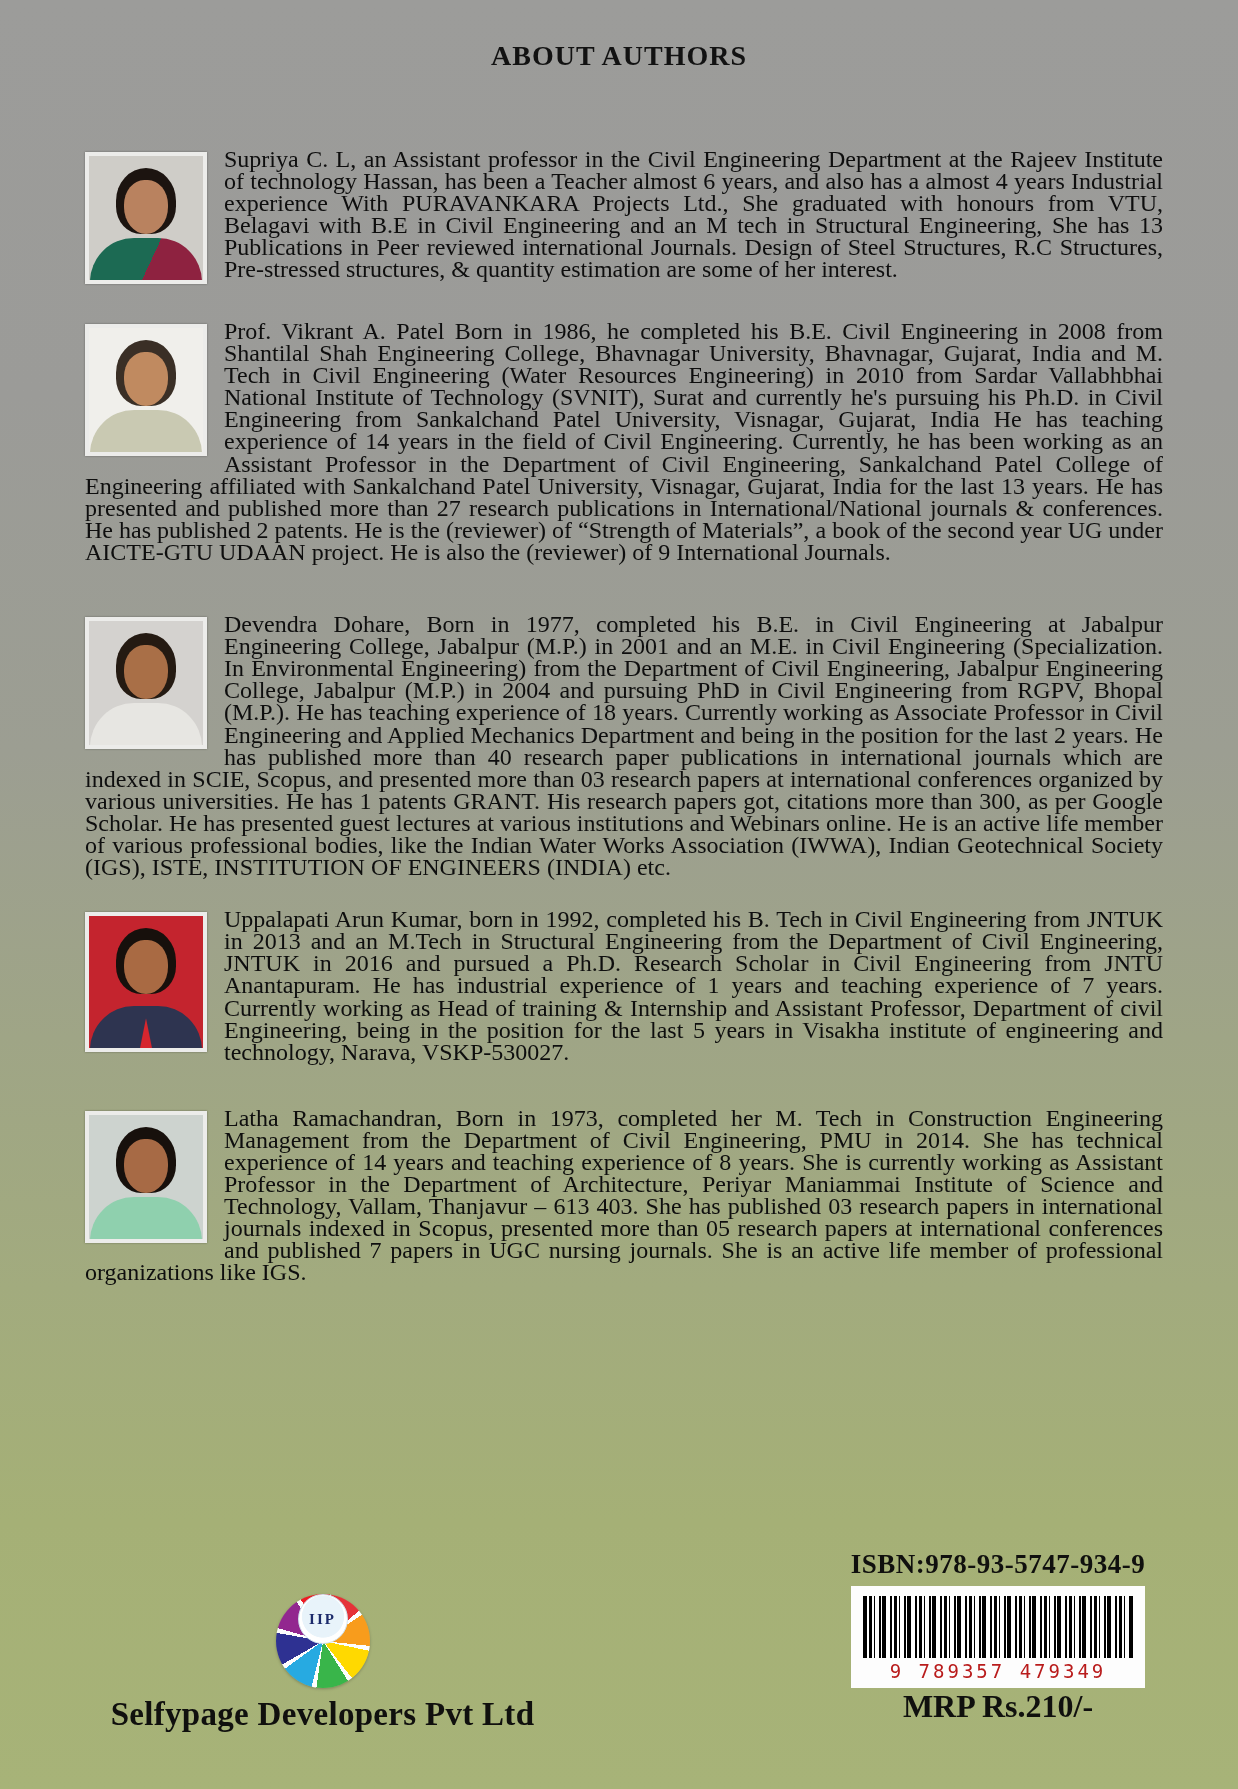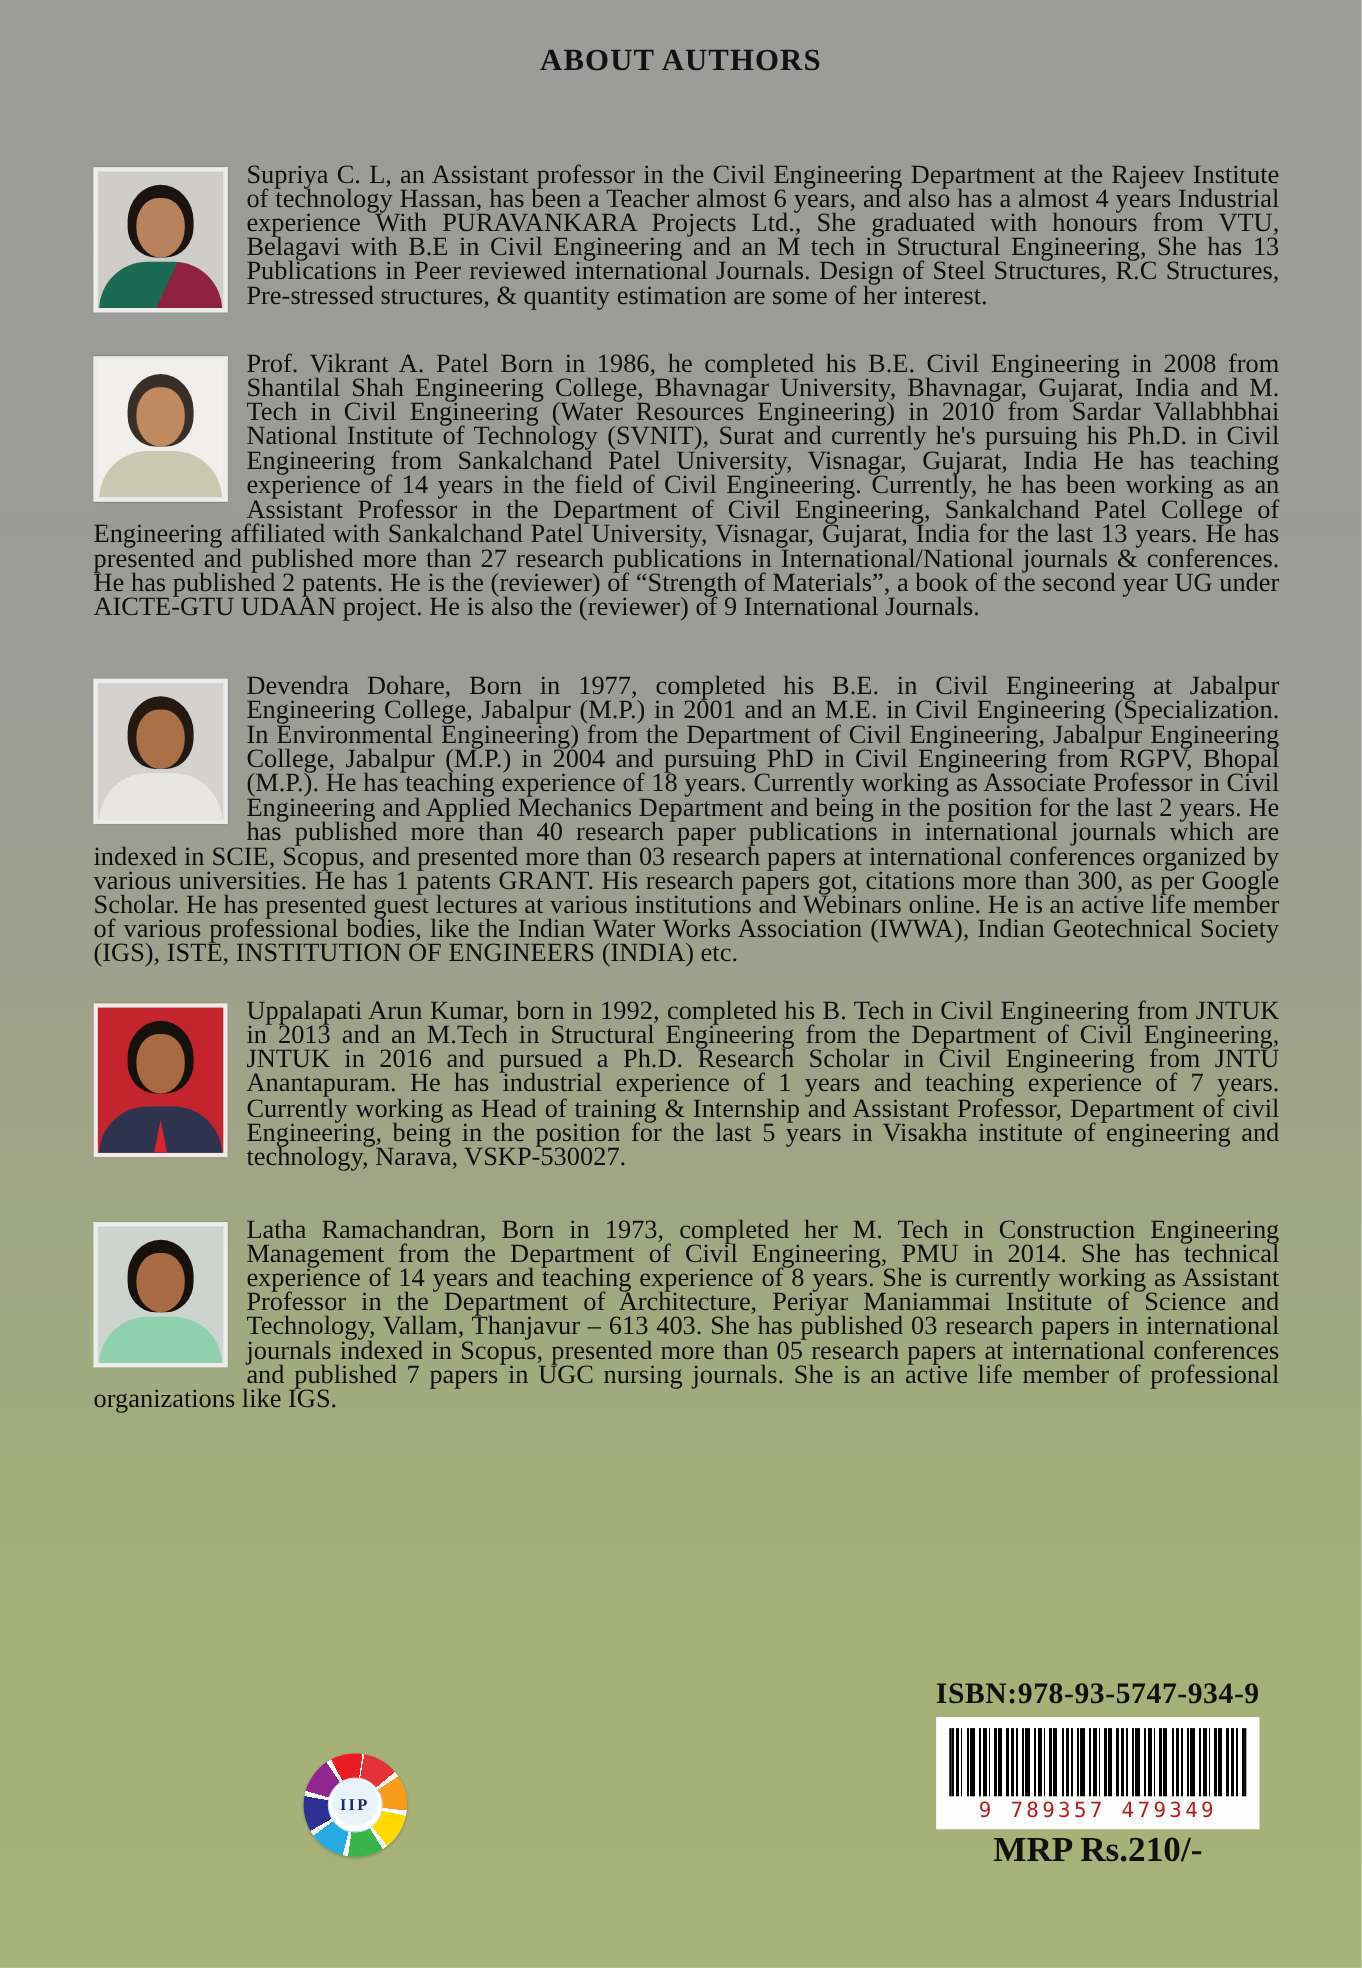--- a/index.html
+++ b/index.html
@@ -70,21 +70,21 @@
     width:12px; height:30px; background:#d6262e;
     clip-path:polygon(50% 0,100% 100%,0 100%);
   }
   .photo-5{ --bg:#cdd3cf; --hair:#17100c; --skin:#a76a45; --shirt:#8fd0ae; }
 
   
   .footer-right{
     position:absolute; top:1524px; left:782px; width:432px;
     text-align:center; color:#10100e;
   }
-  .isbn{ font-size:27px; font-weight:700; letter-spacing:.5px; }
+  .isbn{ font-size:27px; font-weight:700; letter-spacing:.5px;margin-top:25px; }
   .barcode-box{
     width:294px; margin:6px auto 0; background:#fdfdfd;
     padding:10px 12px 4px; height:102px;
   }
   .bars{
     height:62px; width:100%;
     background:repeating-linear-gradient(90deg,
       #000 0 2px,  #fff 2px 4px,  #000 4px 7px,  #fff 7px 9px,
       #000 9px 10px,#fff 10px 14px,#000 14px 16px,#fff 16px 17px,
       #000 17px 21px,#fff 21px 25px);
@@ -106,21 +106,21 @@
     width:94px; height:94px; margin:0 auto; border-radius:50%;
     background:conic-gradient(from 10deg,
       #e53238 0 40deg,   #fdfdfd 40deg 46deg,
       #f89c1c 46deg 86deg,#fdfdfd 86deg 92deg,
       #ffd900 92deg 132deg,#fdfdfd 132deg 138deg,
       #39b54a 138deg 178deg,#fdfdfd 178deg 184deg,
       #27aae1 184deg 224deg,#fdfdfd 224deg 230deg,
       #2e3192 230deg 270deg,#fdfdfd 270deg 276deg,
       #92278f 276deg 316deg,#fdfdfd 316deg 322deg,
       #ed1c24 322deg 358deg,#fdfdfd 358deg 360deg);
-    display:flex; align-items:center; justify-content:center;
+    display:flex; justify-content:center;
     box-shadow:0 1px 3px rgba(0,0,0,.25);
   }
   .logo-center{
     width:50px; height:50px; border-radius:50%;
     background:radial-gradient(circle at 50% 45%, #e8f3fa 0 58%, #ffffff 60%);
     display:flex; align-items:center; justify-content:center;
     border:1px solid #cfe2ee;
   }
   .logo-text{
     font-size:15px; font-weight:700; letter-spacing:2px; color:#1c2a6b;
@@ -194,15 +194,16 @@
     </div>
     <div class="mrp">MRP Rs.210/-</div>
   </div>
 
   <div class="footer-left">
     <div class="logo">
       <div class="logo-center">
         <span class="logo-text">IIP</span>
       </div>
     </div>
+    <div class="publisher">Selfypage Developers Pvt Ltd</div>
   </div>
 
 </div>
 
 </body></html>

